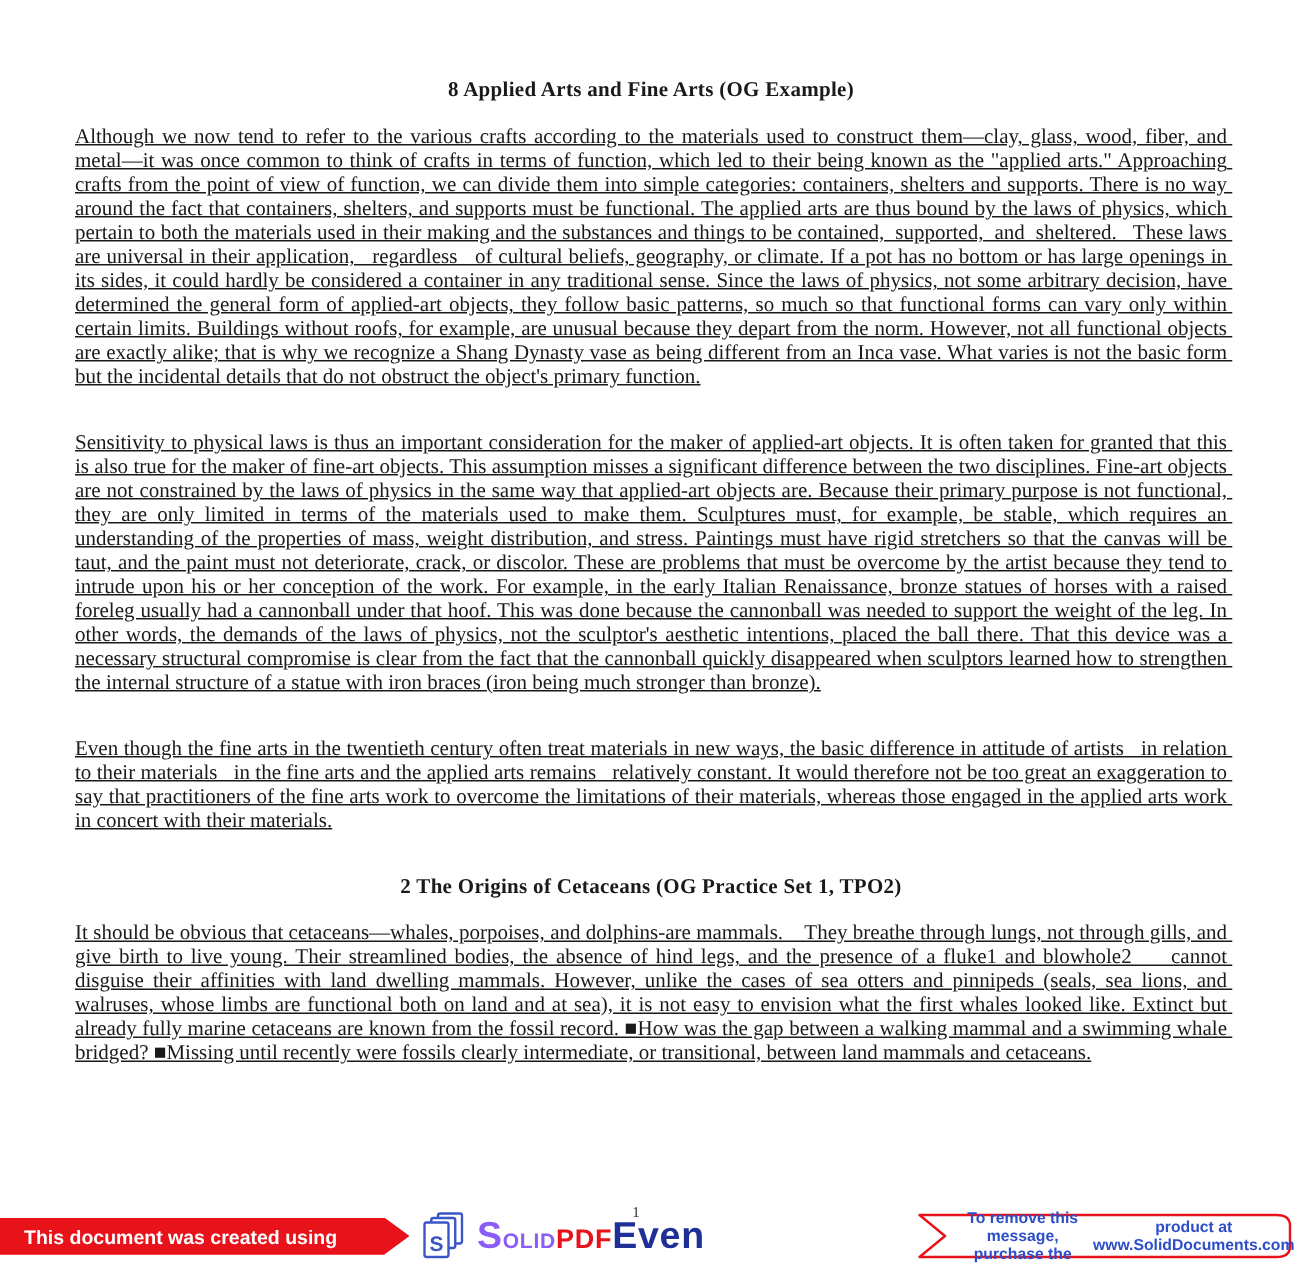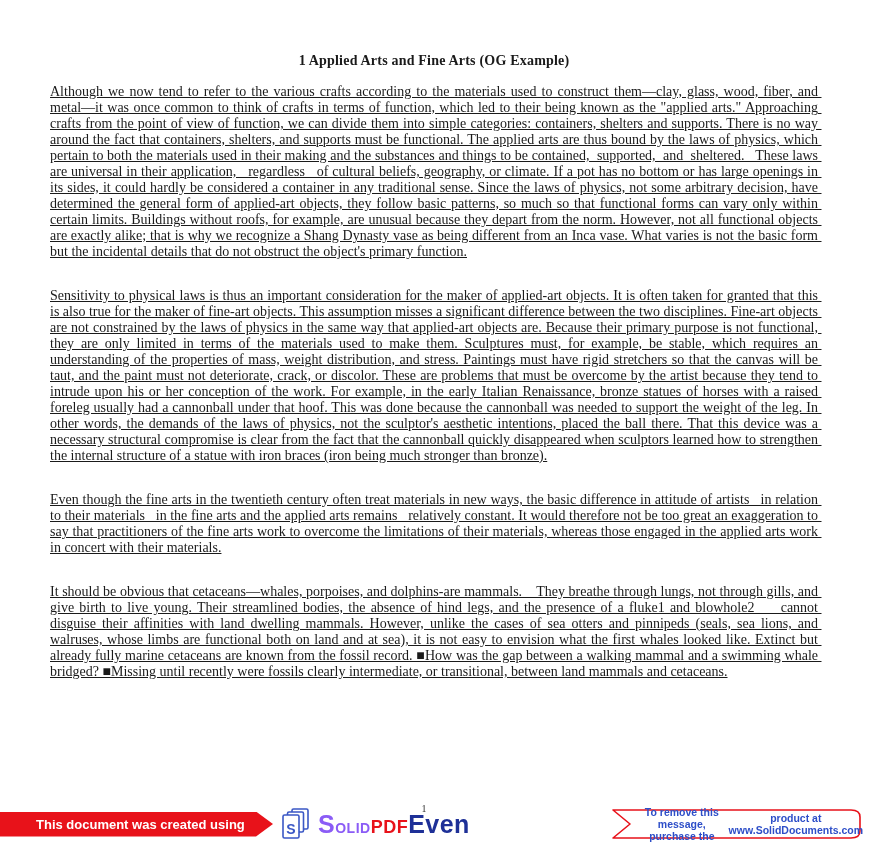--- a/index.html
+++ b/index.html
@@ -47,21 +47,21 @@
     display: flex;
     align-items: center;
   }
   .ribbon {
     width: 273px;
     height: 25px;
     background: #e8121a;
     clip-path: polygon(0 0, calc(100% - 17px) 0, 100% 50%, calc(100% - 17px) 100%, 0 100%);
     display: flex;
     align-items: center;
-    padding-left: 36px;
+    padding-left: 16px;
     box-sizing: border-box;
     color: #ffffff;
     font-family: "Liberation Sans", sans-serif;
     font-weight: bold;
     font-size: 13px;
     flex: 0 0 auto;
   }
   .logo-icon { margin-left: 8px; flex: 0 0 auto; }
   .wordmark {
     font-family: "Liberation Sans", sans-serif;
@@ -96,24 +96,25 @@
     font-size: 10.5px;
     line-height: 12px;
     color: #2d4ec8;
     text-align: center;
   }
 </style>
 </head>
 <body>
 
 <div class="doc-content">
-  <h2 class="section-title">1 Applied Arts and Fine Arts (OG Example)</h2>
+  <h2 class="section-title">8 Applied Arts and Fine Arts (OG Example)</h2>
   <p class="body-para">Although we now tend to refer to the various crafts according to the materials used to construct them—clay, glass, wood, fiber, and metal—it was once common to think of crafts in terms of function, which led to their being known as the "applied arts." Approaching crafts from the point of view of function, we can divide them into simple categories: containers, shelters and supports. There is no way around the fact that containers, shelters, and supports must be functional. The applied arts are thus bound by the laws of physics, which pertain to both the materials used in their making and the substances and things to be contained,  supported,  and  sheltered.   These laws are universal in their application,   regardless   of cultural beliefs, geography, or climate. If a pot has no bottom or has large openings in its sides, it could hardly be considered a container in any traditional sense. Since the laws of physics, not some arbitrary decision, have determined the general form of applied-art objects, they follow basic patterns, so much so that functional forms can vary only within certain limits. Buildings without roofs, for example, are unusual because they depart from the norm. However, not all functional objects are exactly alike; that is why we recognize a Shang Dynasty vase as being different from an Inca vase. What varies is not the basic form but the incidental details that do not obstruct the object's primary function.</p>
   <p class="body-para">Sensitivity to physical laws is thus an important consideration for the maker of applied-art objects. It is often taken for granted that this is also true for the maker of fine-art objects. This assumption misses a significant difference between the two disciplines. Fine-art objects are not constrained by the laws of physics in the same way that applied-art objects are. Because their primary purpose is not functional, they are only limited in terms of the materials used to make them. Sculptures must, for example, be stable, which requires an understanding of the properties of mass, weight distribution, and stress. Paintings must have rigid stretchers so that the canvas will be taut, and the paint must not deteriorate, crack, or discolor. These are problems that must be overcome by the artist because they tend to intrude upon his or her conception of the work. For example, in the early Italian Renaissance, bronze statues of horses with a raised foreleg usually had a cannonball under that hoof. This was done because the cannonball was needed to support the weight of the leg. In other words, the demands of the laws of physics, not the sculptor's aesthetic intentions, placed the ball there. That this device was a necessary structural compromise is clear from the fact that the cannonball quickly disappeared when sculptors learned how to strengthen the internal structure of a statue with iron braces (iron being much stronger than bronze).</p>
   <p class="body-para">Even though the fine arts in the twentieth century often treat materials in new ways, the basic difference in attitude of artists   in relation to their materials   in the fine arts and the applied arts remains   relatively constant. It would therefore not be too great an exaggeration to say that practitioners of the fine arts work to overcome the limitations of their materials, whereas those engaged in the applied arts work in concert with their materials.</p>
+  <h2 class="section-title second">2 The Origins of Cetaceans (OG Practice Set 1, TPO2)</h2>
   <p class="body-para">It should be obvious that cetaceans—whales, porpoises, and dolphins-are mammals.    They breathe through lungs, not through gills, and give birth to live young. Their streamlined bodies, the absence of hind legs, and the presence of a fluke1 and blowhole2     cannot disguise their affinities with land dwelling mammals. However, unlike the cases of sea otters and pinnipeds (seals, sea lions, and walruses, whose limbs are functional both on land and at sea), it is not easy to envision what the first whales looked like. Extinct but already fully marine cetaceans are known from the fossil record. ■How was the gap between a walking mammal and a swimming whale bridged? ■Missing until recently were fossils clearly intermediate, or transitional, between land mammals and cetaceans.</p>
 </div>
 
 <div class="page-number">1</div>
 
 <div class="footer">
 
   <div class="ribbon">
     <span>This document was created using</span>
   </div>

